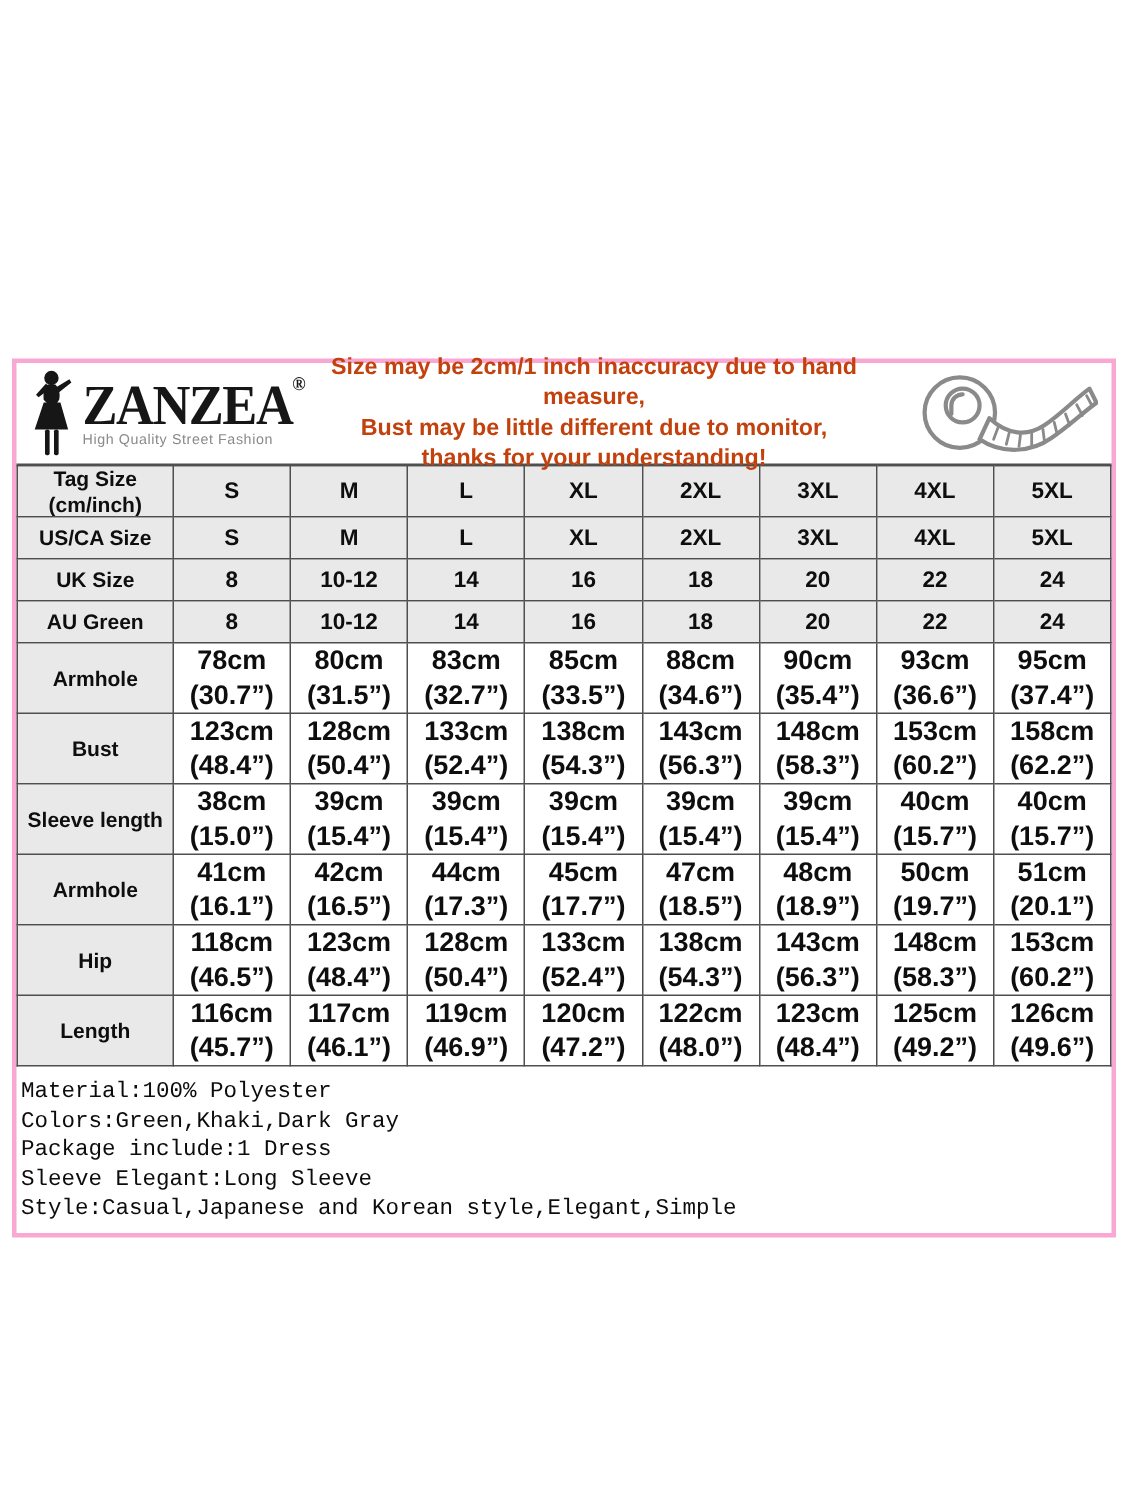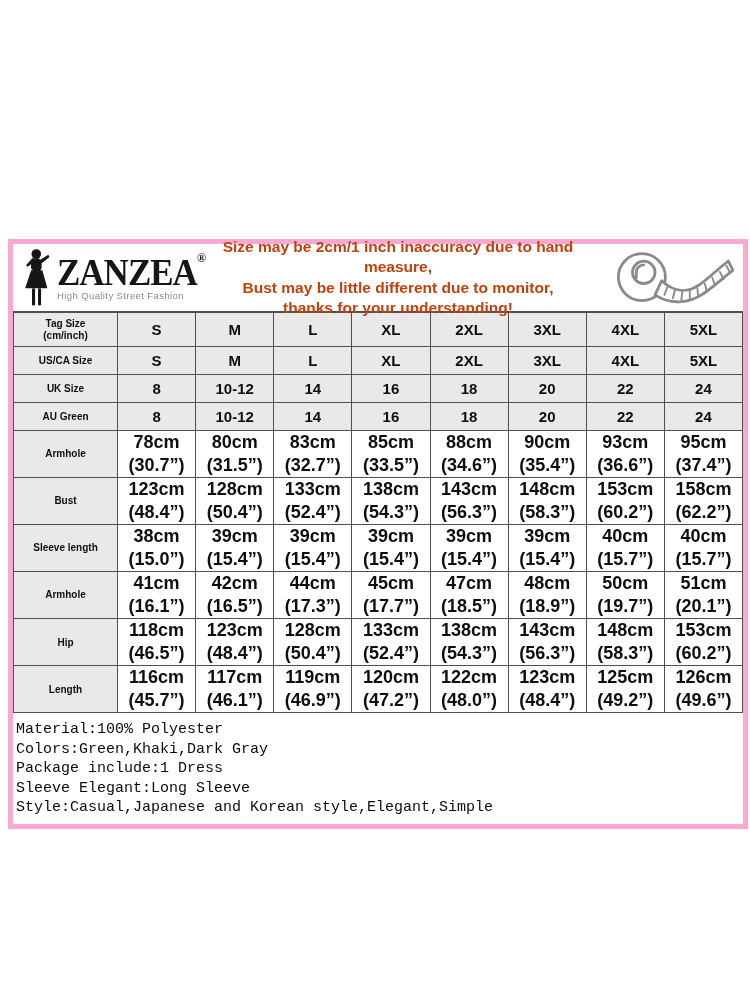--- a/index.html
+++ b/index.html
@@ -3,21 +3,21 @@
 <meta charset="utf-8">
 <style>
   html,body{margin:0;padding:0;}
   body{
     width:750px;height:1000px;background:#ffffff;position:relative;
     font-family:"Liberation Sans",sans-serif;color:#0d0d0d;
     -webkit-font-smoothing:antialiased;
   }
   .sheet{
     position:absolute;top:239px;left:8px;width:730px;
-    border:5px solid #f9a8d4;background:#fff;box-sizing:content-box;
+    border:3px solid #f9a8d4;background:#fff;box-sizing:content-box;
   }
   
   .band{height:67px;display:flex;align-items:center;border-bottom:1px solid #4f4f4f;}
   .logo{width:185px;display:flex;align-items:center;padding-left:8px;box-sizing:border-box;}
   .logo-fig{flex:0 0 auto;margin-right:2px;}
   .brand-wrap{line-height:1;}
   .brand{
     font-family:"Liberation Serif",serif;font-weight:bold;font-size:35px;
     letter-spacing:-1px;color:#161616;transform:scaleY(1.08);transform-origin:left center;
     white-space:nowrap;
@@ -29,21 +29,21 @@
   
   table{border-collapse:collapse;width:100%;table-layout:fixed;}
   td{
     border:1px solid #4f4f4f;text-align:center;vertical-align:middle;
     font-weight:bold;color:#0e0e0e;padding:0;overflow:hidden;
   }
   .shaded{background:#e9e9e9;}
   tr.r-size-first{height:34px;}
   tr.r-size{height:28px;}
   tr.r-meas{height:38px;}
-  .lbl{font-size:10px;line-height:1.15;}
+  .lbl{font-size:14px;line-height:1.15;}
   .sval{font-size:15px;}
   .mval{font-size:18px;line-height:1.28;}
   
   .details{padding:7px 6px 6px 3px;}
   .detail-line{font-size:15px;line-height:19.5px;font-weight:400;color:#0c0c0c;white-space:nowrap;font-family:Liberation Mono, monospace;}
 </style>
 </head>
 <body>
 
 <div class="sheet">

